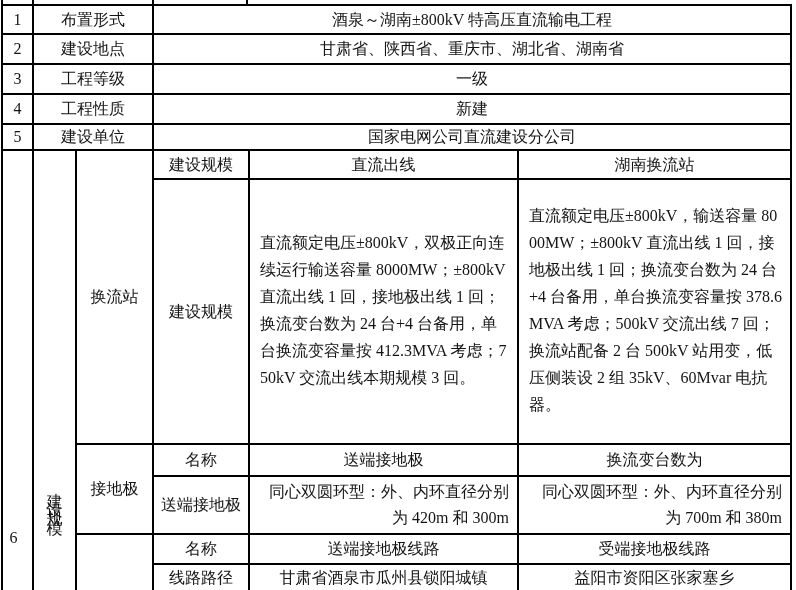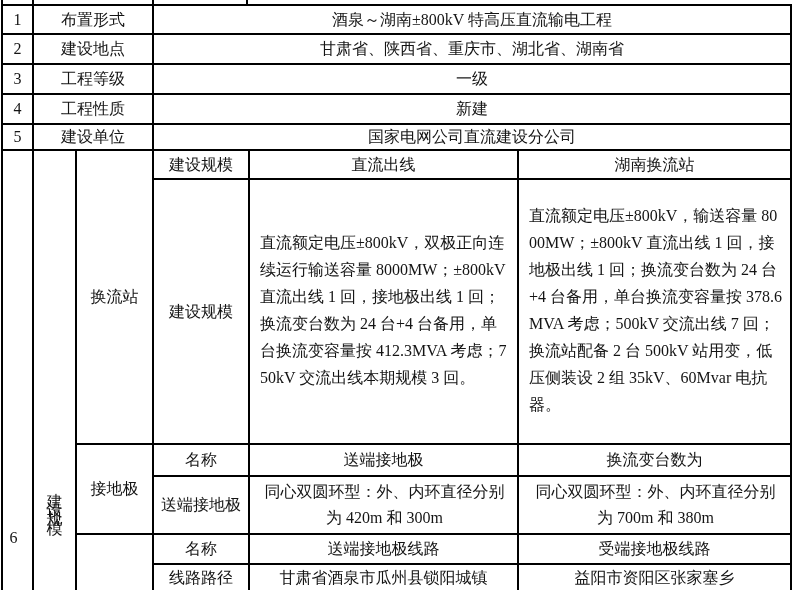--- a/index.html
+++ b/index.html
@@ -2,21 +2,21 @@
 <html><head>
 <meta charset="utf-8">
 <style>
   html,body{margin:0;padding:0;background:#fff;}
   .page{position:relative;width:796px;height:590px;background:#ffffff;overflow:hidden;
         font-family:"Liberation Serif","DejaVu Serif",serif;color:#141414;}
   .grid{position:absolute;left:1px;top:4px;width:789px;border-collapse:collapse;table-layout:fixed;}
   td{border:2px solid #000;font-size:16px;line-height:1.35;padding:0 4px;
      text-align:center;vertical-align:middle;overflow:hidden;word-break:break-all;}
   td.long{text-align:left;padding:6px 8px 10px 10px;line-height:27px;}
-  td.layout{text-align:center;padding:2px 8px 2px 10px;line-height:26px;}
+  td.layout{text-align:right;padding:2px 8px 2px 10px;line-height:26px;}
   td.anchor{position:relative;}
   .row6-no{position:absolute;top:376px;left:0;right:8px;text-align:center;}
   .vlabel{position:absolute;top:329px;left:50%;transform:translateX(-50%);
           writing-mode:vertical-rl;text-orientation:upright;letter-spacing:9px;line-height:18px;}
   .stub{position:absolute;top:0;width:2px;height:6px;background:#000;}
 </style>
 </head>
 <body>
 
 <div class="page">

